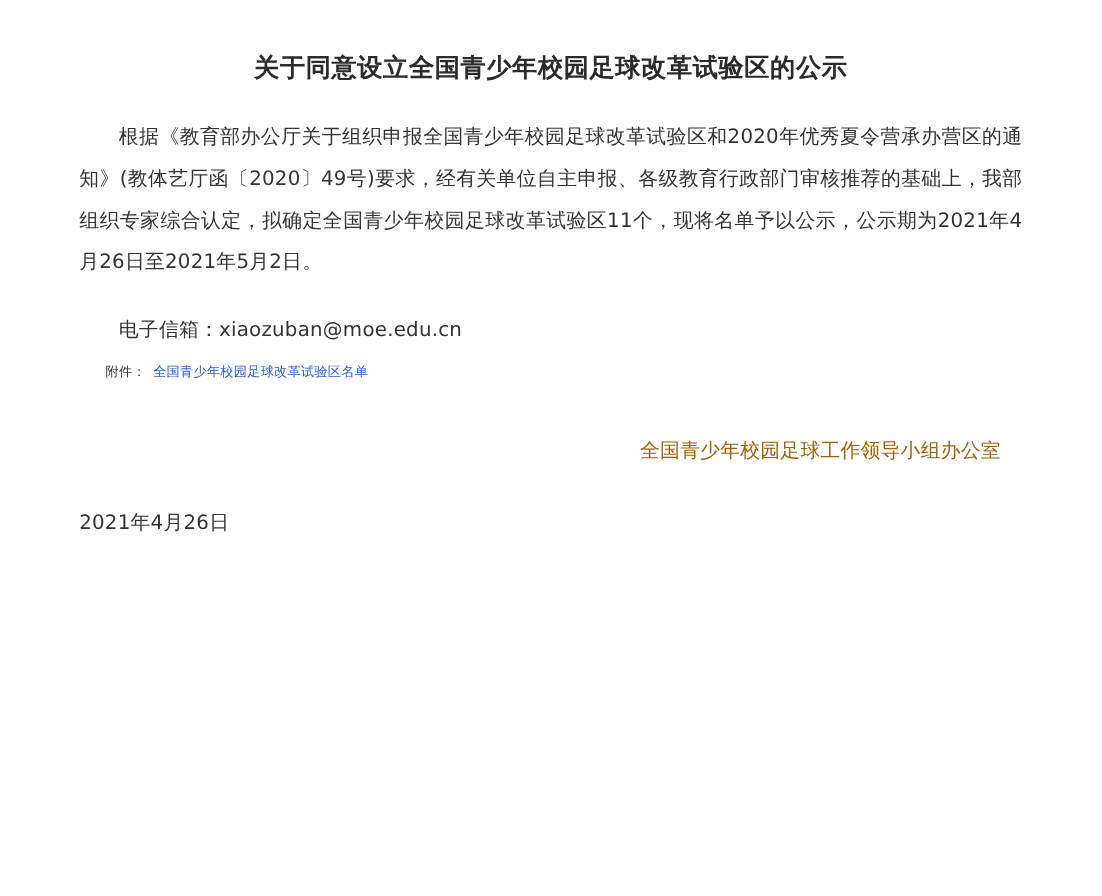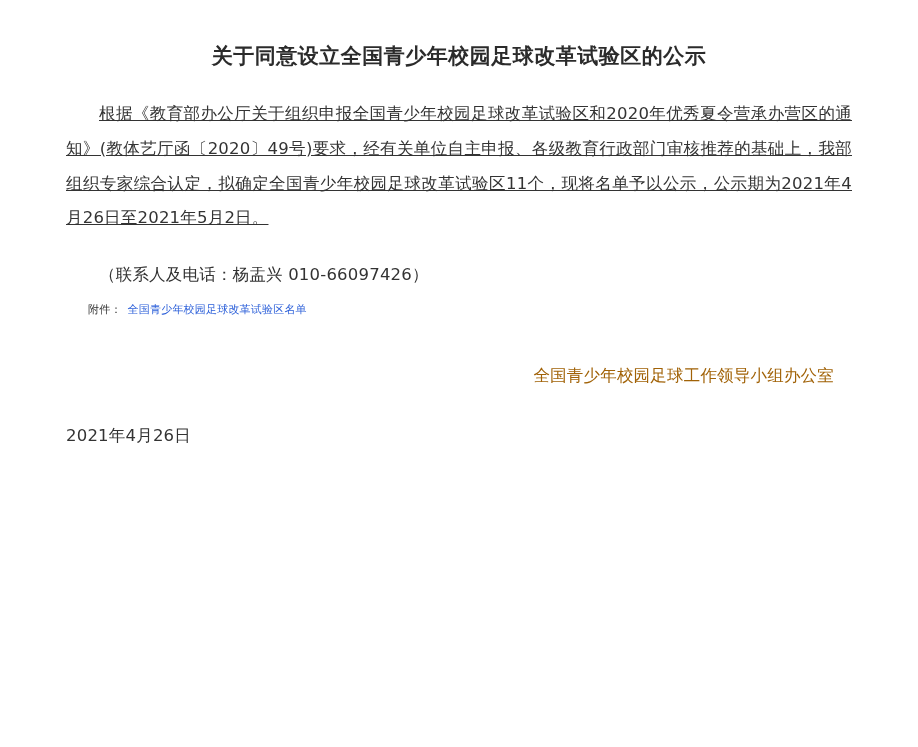--- a/index.html
+++ b/index.html
@@ -32,21 +32,20 @@
   }
   .body-para {
     font-size: 16.5px;
     line-height: 2.1;
     color: #333333;
     text-align: justify;
     text-justify: inter-ideograph;
     margin-top: 26px;
     text-indent: 2em;
     letter-spacing: 0.2px;
-    text-decoration: underline;
   }
   .info-line {
     font-size: 16.5px;
     line-height: 2.0;
     color: #333333;
     margin-top: 22px;
     text-indent: 2em;
     letter-spacing: 0.2px;
   }
   .attach-line {
@@ -84,22 +83,22 @@
 <body>
 
 <div class="page">
 
   <div class="doc-title">关于同意设立全国青少年校园足球改革试验区的公示</div>
 
   <div class="body-para">根据《教育部办公厅关于组织申报全国青少年校园足球改革试验区和2020年优秀夏令营承办营区的通知》(教体艺厅函〔2020〕49号)要求，经有关单位自主申报、各级教育行政部门审核推荐的基础上，我部组织专家综合认定，拟确定全国青少年校园足球改革试验区11个，现将名单予以公示，公示期为2021年4月26日至2021年5月2日。</div>
 
 
 
+  <div class="info-line">电子信箱：xiaozuban@moe.edu.cn</div>
 
-  <div class="info-line">（联系人及电话：杨盂兴 010-66097426）</div>
 
   <div class="attach-line"><span>附件：</span><a class="attach-link" href="#">全国青少年校园足球改革试验区名单</a></div>
 
   <div class="signature">全国青少年校园足球工作领导小组办公室</div>
 
   <div class="date-line">2021年4月26日</div>
 
 </div>
 
 </body></html>

